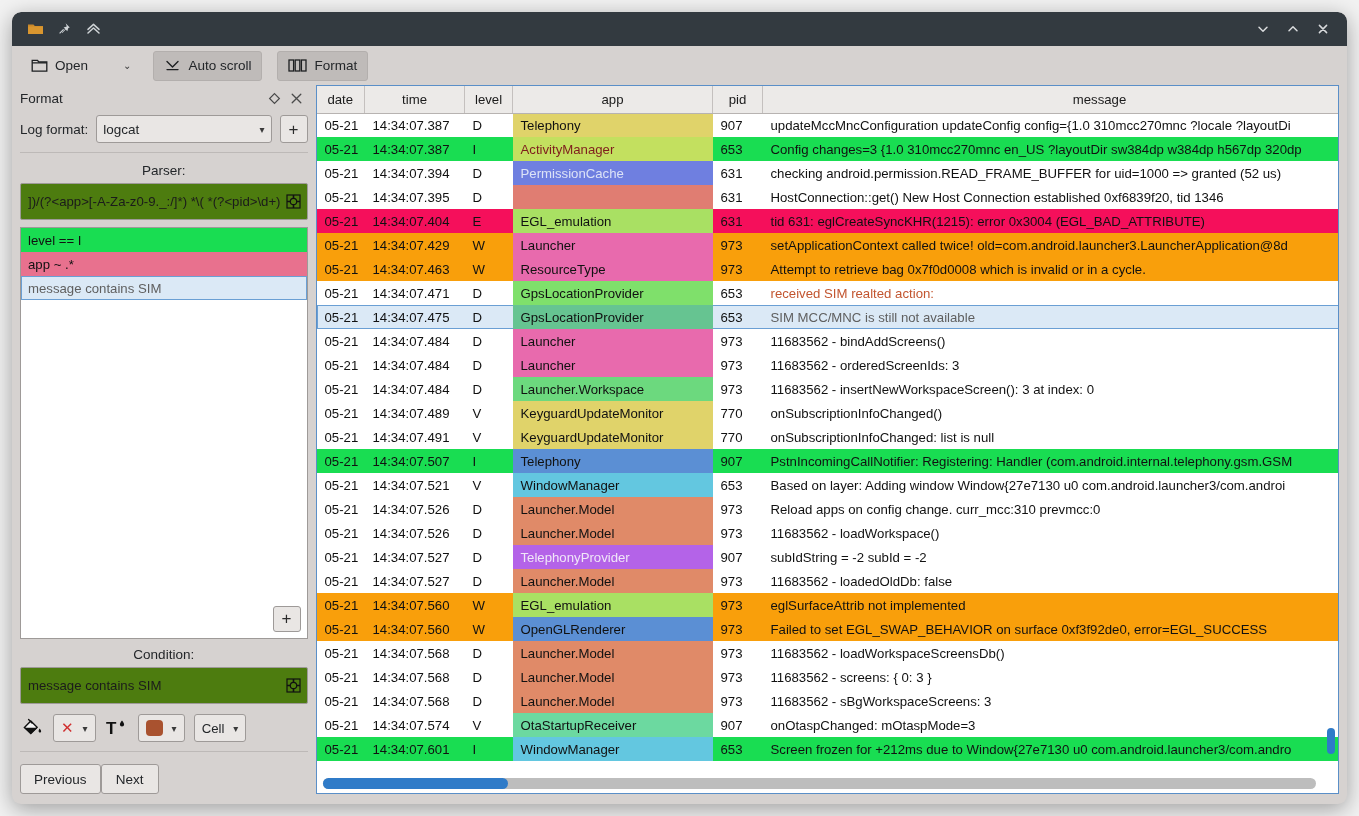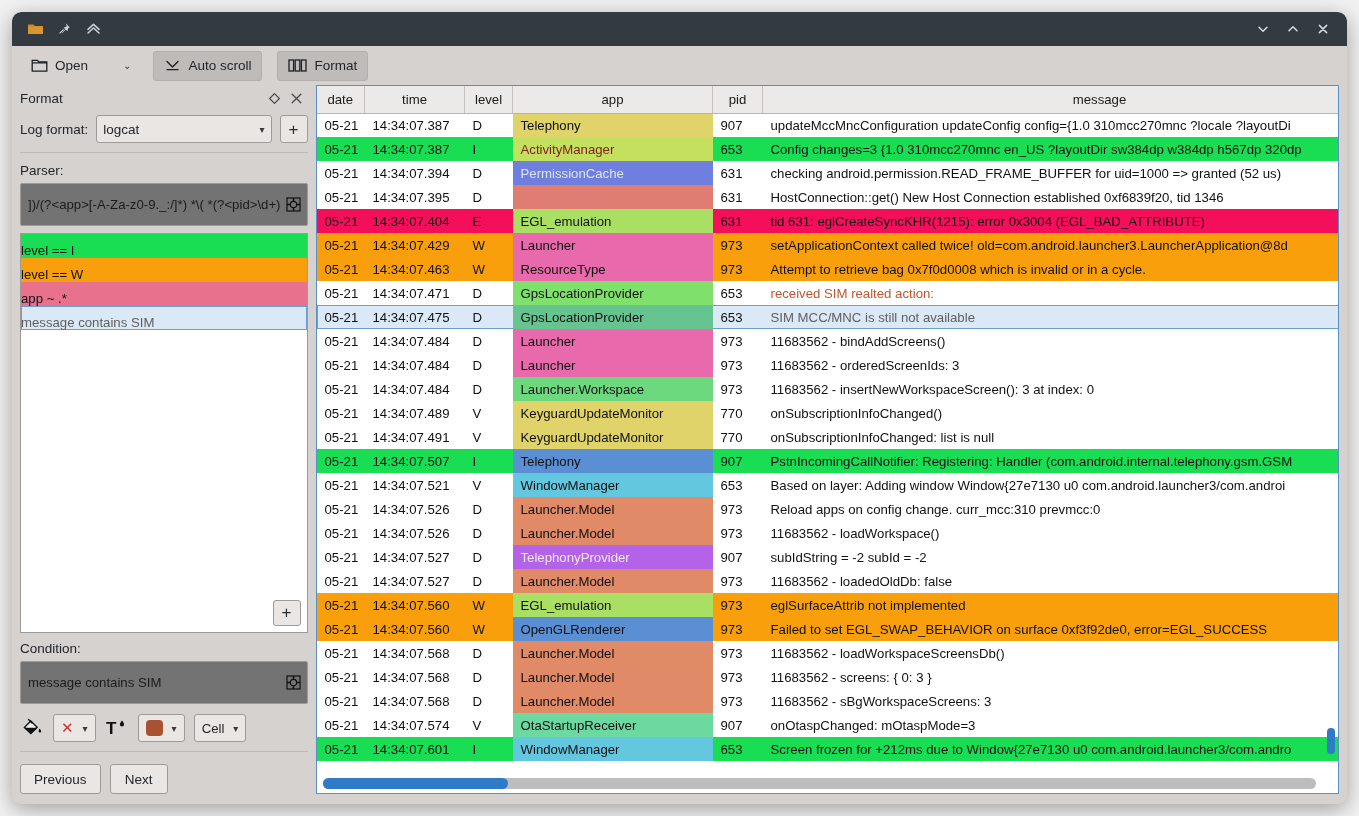--- a/index.html
+++ b/index.html
@@ -65,78 +65,78 @@
 
   
   #dock { width: 300px; display: flex; flex-direction: column; min-height: 0; }
   .dock-head {
     display: flex; align-items: center; height: 26px;
     font-size: 13.5px; color: #232629;
   }
   .dock-head .title { flex: 1 1 auto; }
   .dock-head .hbtn { width: 22px; height: 20px; display: inline-flex; align-items: center; justify-content: center; color: #4a4a4a; font-size: 13px; }
 
-  .row-label { font-size: 13.5px; color: #232629; margin: 8px 0 5px 0; }
+  .row-label { font-size: 13.5px; color: #232629; margin: 8px 0 5px 0; text-align: center; }
   .field-row { display: flex; align-items: center; gap: 8px; }
   .lbl { font-size: 13.5px; color: #232629; white-space: nowrap; }
 
   select.combo, .combo {
     height: 28px; flex: 1 1 auto;
     background: #e9e6e4; border: 1px solid #9e9a98; border-radius: 3px;
     font-family: "Liberation Sans", sans-serif; font-size: 13.5px; color: #232629;
     padding: 0 6px; display: flex; align-items: center;
   }
   .combo .cval { flex: 1 1 auto; }
   .combo .cv-caret { color: #3a3a3a; font-size: 10px; }
 
   .sqbtn {
     width: 28px; height: 28px; background: #e9e6e4; border: 1px solid #9e9a98;
     border-radius: 3px; display: inline-flex; align-items: center; justify-content: center;
     font-size: 17px; color: #2b2b2b; line-height: 1;
   }
   hr.sep { border: none; border-top: 1px solid #bdb9b7; margin: 9px 0 2px 0; }
 
   .textbox {
-    height: 43px; background: #737373; border: 1px solid #9e9a98; border-radius: 2px;
+    height: 37px; background: #4d7c0f; border: 1px solid #9e9a98; border-radius: 2px;
     display: flex; align-items: center; padding: 0 5px 0 7px; gap: 4px;
   }
   .textbox .tval { flex: 1 1 auto; font-size: 13.2px; color: #1b1b1b; white-space: nowrap; overflow: hidden; }
   .textbox .tico { width: 17px; height: 17px; flex: 0 0 17px; display: inline-flex; align-items: center; justify-content: center; }
 
   
   .rule-list {
     margin-top: 7px;
     flex: 1 1 auto; min-height: 0;
     background: #ffffff; border: 1px solid #9e9a98;
     position: relative; overflow: hidden;
     display: flex; flex-direction: column;
   }
   .rule {
-    height: 24px; display: flex; align-items: flex-end;
-    font-size: 13.2px; color: #1b1b1b;
+    height: 24px; display: flex; align-items: center;
+    padding-left: 7px; font-size: 13.2px; color: #1b1b1b;
     flex: 0 0 24px;
   }
   .rule.sel { box-shadow: inset 0 0 0 1px #6a9fd4; }
   .rule-add {
     position: absolute; right: 6px; bottom: 6px;
     width: 28px; height: 26px; background: #e9e6e4; border: 1px solid #9e9a98;
     border-radius: 3px; display: flex; align-items: center; justify-content: center;
     font-size: 17px; color: #2b2b2b;
   }
 
   .cond-tools { display: flex; align-items: center; gap: 9px; margin-top: 10px; }
   .mini-combo {
     height: 28px; background: #e9e6e4; border: 1px solid #9e9a98; border-radius: 3px;
     display: inline-flex; align-items: center; gap: 9px; padding: 0 7px;
     font-size: 13.2px; color: #232629;
   }
   .mini-combo .cv-caret { font-size: 10px; color: #3a3a3a; }
   .swatch { width: 17px; height: 16px; border-radius: 4px; background: #a9522f; display: inline-block; }
 
-  .btn-row { display: flex; gap: 9px; margin-top: 10px; text-align: center; }
+  .btn-row { display: flex; margin-top: 10px; text-align: center; }
   .pbtn {
     height: 30px; min-width: 58px; padding: 0 13px;
     background: #e9e6e4; border: 1px solid #9e9a98; border-radius: 3px;
     font-size: 13.5px; color: #232629; display: inline-flex; align-items: center; justify-content: center;
   }
 
   
   #tablewrap {
     flex: 1 1 auto; min-width: 0;
     background: #ffffff; border: 1px solid #5a8fc8;
@@ -287,23 +287,20 @@
                 <rect x="1" y="1" width="13" height="13" fill="none" stroke="#111" stroke-width="1.2"></rect>
                 <circle cx="7.5" cy="7.5" r="3.2" fill="none" stroke="#111" stroke-width="1.2"></circle>
                 <path d="M7.5 1v3.3M7.5 10.7V14M1 7.5h3.3M10.7 7.5H14" stroke="#111" stroke-width="1.6"></path>
               </svg>
           </span>
         </div>
 
         <div class="rule-list">
           <div class="rule" style="background: rgb(25, 221, 82); color: rgb(17, 17, 17);">
             <span>level == I</span>
-          </div>
-          <div class="rule" style="background: rgb(249, 159, 11); color: rgb(17, 17, 17);">
-            <span>level == W</span>
           </div>
           <div class="rule" style="background: rgb(232, 113, 142); color: rgb(17, 17, 17);">
             <span>app ~ .*</span>
           </div>
           <div class="rule sel" style="background: rgb(219, 233, 246); color: rgb(95, 95, 95);">
             <span>message contains SIM</span>
           </div>
           <div class="rule-add">+</div>
         </div>
 

